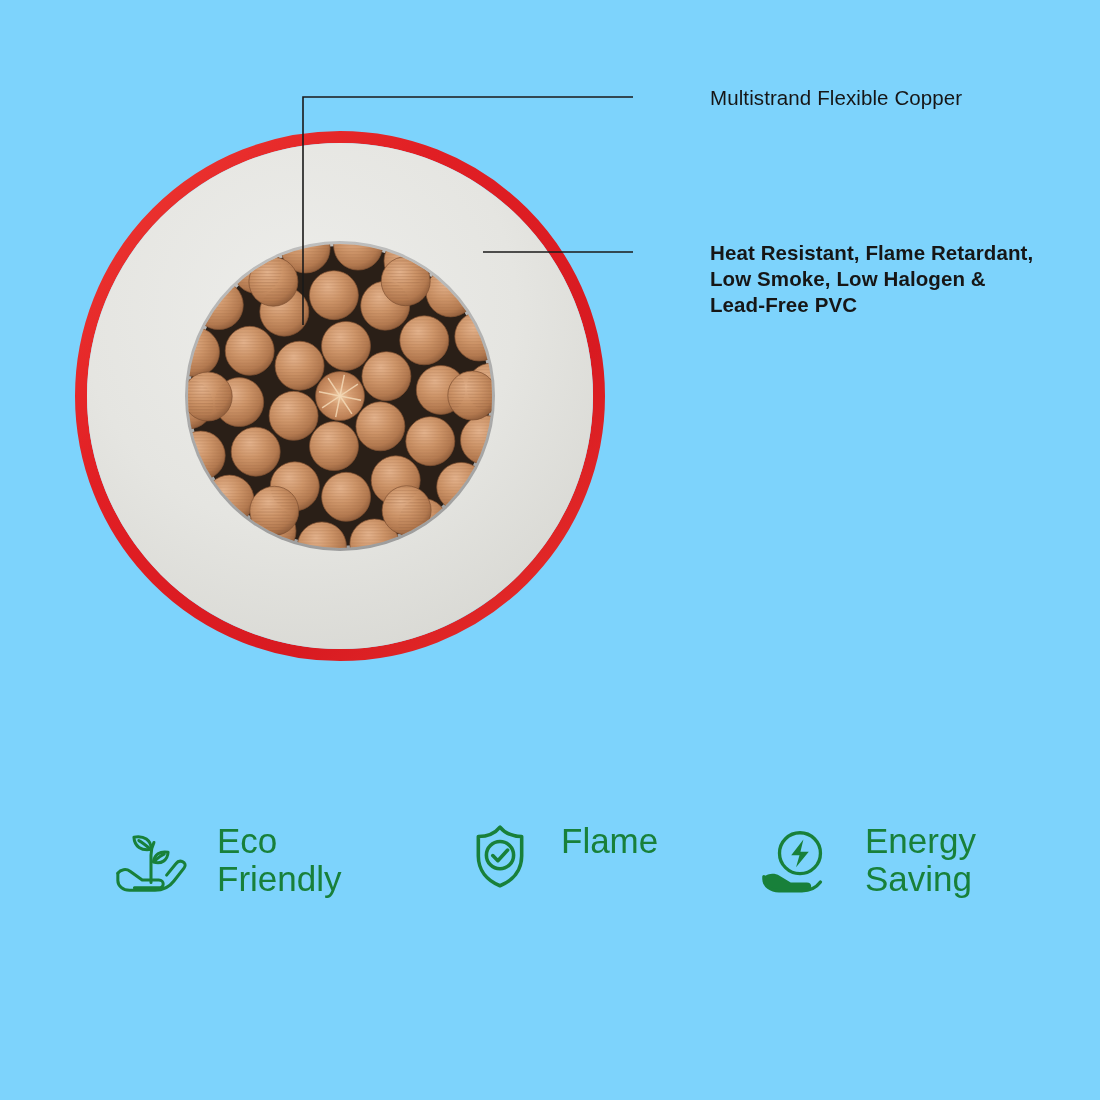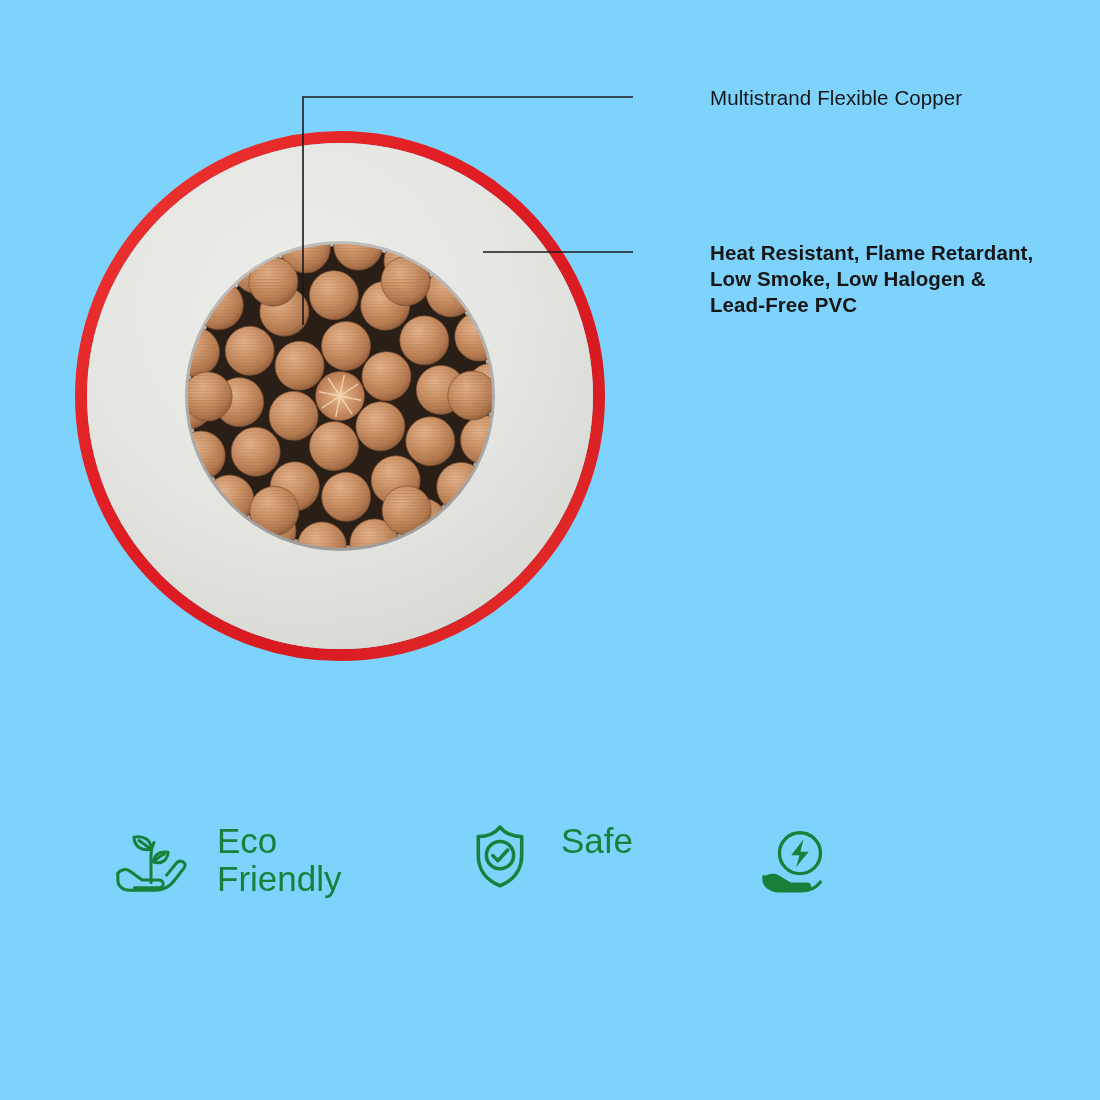--- a/index.html
+++ b/index.html
@@ -273,32 +273,34 @@
     <div class="feature feature-safe">
       <svg class="feature-icon icon-safe" viewBox="0 0 80 80">
         <g fill="none" stroke="#18803a" stroke-width="4.2" stroke-linecap="round" stroke-linejoin="round">
           <path d="M40 6 C34 13.5 25.5 17 14.5 17 L14.5 40
                    C14.5 57 25 69 40 75 C55 69 65.5 57 65.5 40 L65.5 17
                    C54.5 17 46 13.5 40 6 Z"></path>
           <circle cx="40" cy="39" r="16"></circle>
           <path d="M31.5 39.5 L37.5 45.5 L49 33"></path>
         </g>
       </svg>
-      <div class="feature-label">Safe</div>
+      <div class="feature-label">Flame</div>
     </div>
 
     <div class="feature feature-energy">
       <svg class="feature-icon" viewBox="0 0 80 80">
         <g stroke="#18803a" stroke-width="3.4" stroke-linecap="round" stroke-linejoin="round">
           <circle cx="41" cy="32" r="21" fill="none"></circle>
           <path d="M44.5 18 L32 34 L40.5 34 L37 46.5 L50 30.5 L41.5 30.5 Z" fill="#18803a" stroke="none"></path>
 
           <path d="M4 56 C8.5 52.5 15 52 20 55 L31.5 62 L48 62
                    C51 62 52.5 63.8 52.5 65.8 C52.5 67.8 51 69.5 48 69.5 L24 69.5
                    L20 69.5 C11 69.5 4 65 4 58 Z" fill="#18803a" stroke="none"></path>
           <path d="M4 56 L4 58.5 C4 65.5 11 70.5 19.5 70.5 L43 70.5
                    C51 70.5 57.5 67.5 62 61.5" fill="none"></path>
         </g>
       </svg>
+      <div class="feature-label">Energy
+Saving</div>
     </div>
 
   </div>
 </div>
 
 </body></html>

